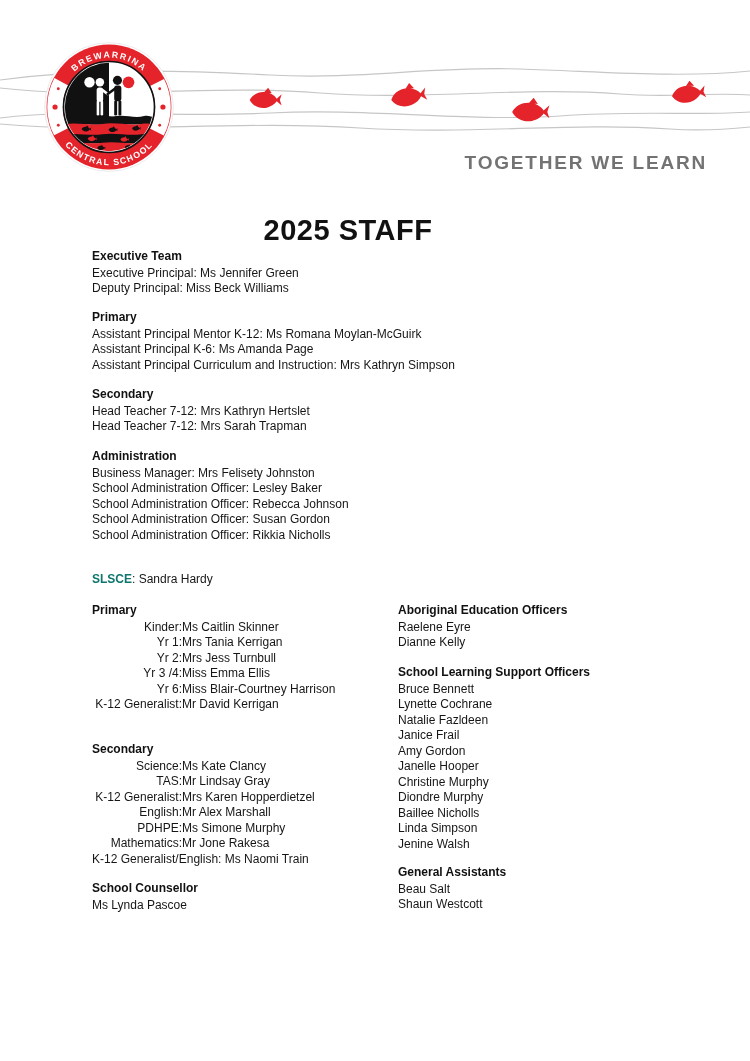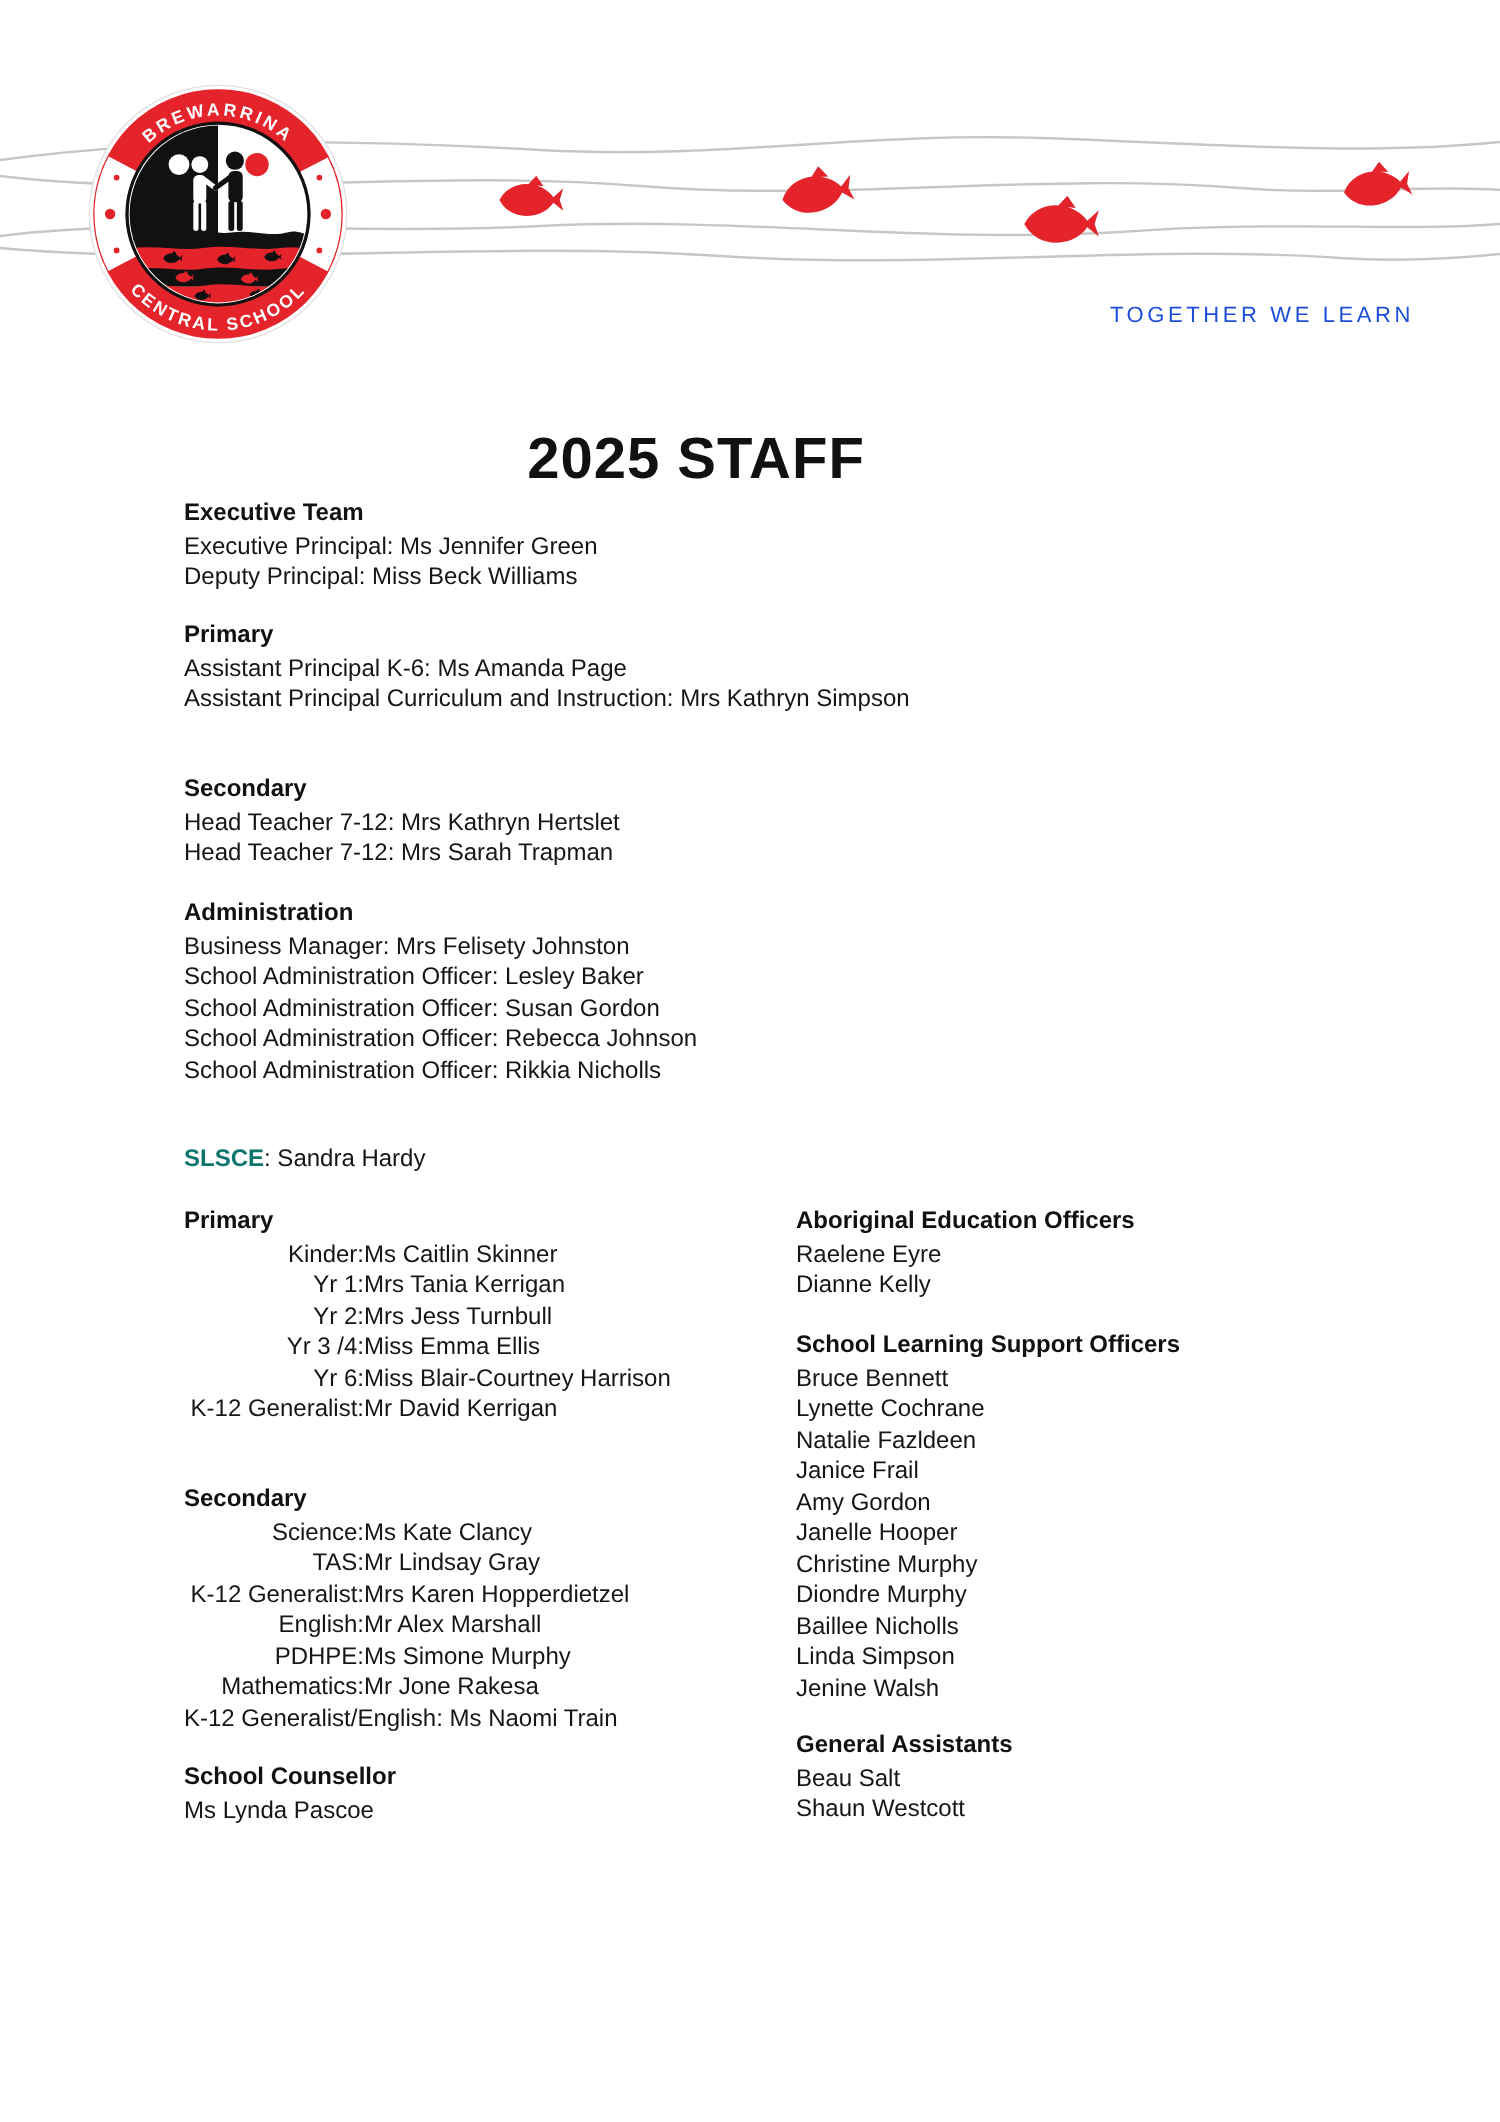--- a/index.html
+++ b/index.html
@@ -1,21 +1,21 @@
 <!DOCTYPE html>
 <html><head>
 <meta charset="utf-8">
 <style>
   html,body{margin:0;padding:0;background:#fff;}
   .page{position:relative;width:750px;height:1061px;background:#ffffff;overflow:hidden;
         font-family:"Liberation Sans",sans-serif;color:#161616;}
   .waves{position:absolute;left:0;top:58px;width:750px;height:92px;z-index:1;}
   .logo{position:absolute;left:44px;top:42px;width:130px;height:130px;z-index:2;}
-  .tagline{position:absolute;top:152px;right:43px;font-size:11px;font-weight:normal;
-           letter-spacing:1.8px;color:#1d4ed8;z-index:3;}
+  .tagline{position:absolute;top:152px;right:43px;font-size:19px;font-weight:bold;
+           letter-spacing:1.8px;color:#737373;z-index:3;}
   .title{position:absolute;left:92px;top:213px;width:512px;text-align:center;
          font-size:29px;font-weight:bold;letter-spacing:.5px;color:#111;line-height:34px;}
   .block{position:absolute;font-size:12px;line-height:15.5px;}
   .hd{font-weight:bold;color:#111;margin-bottom:1px;}
   .ln{white-space:nowrap;}
   .row{display:flex;text-align:right;}
   .row .lbl{width:90px;flex:none;}
   .b-exec{left:92px;top:249px;width:520px;}
   .b-prim{left:92px;top:310px;width:520px;}
   .b-sec{left:92px;top:387px;width:520px;}
@@ -129,36 +129,37 @@
   <div class="title">2025 STAFF</div>
 
   <div class="block b-exec">
     <div class="hd">Executive Team</div>
     <div class="ln">Executive Principal: Ms Jennifer Green</div>
     <div class="ln">Deputy Principal: Miss Beck Williams</div>
   </div>
 
   <div class="block b-prim">
     <div class="hd">Primary</div>
+    <div class="ln">Assistant Principal Mentor K-12: Ms Romana Moylan-McGuirk</div>
     <div class="ln">Assistant Principal K-6: Ms Amanda Page</div>
     <div class="ln">Assistant Principal Curriculum and Instruction: Mrs Kathryn Simpson</div>
   </div>
 
   <div class="block b-sec">
     <div class="hd">Secondary</div>
     <div class="ln">Head Teacher 7-12: Mrs Kathryn Hertslet</div>
     <div class="ln">Head Teacher 7-12: Mrs Sarah Trapman</div>
   </div>
 
   <div class="block b-admin">
     <div class="hd">Administration</div>
     <div class="ln">Business Manager: Mrs Felisety Johnston</div>
     <div class="ln">School Administration Officer: Lesley Baker</div>
+    <div class="ln">School Administration Officer: Rebecca Johnson</div>
     <div class="ln">School Administration Officer: Susan Gordon</div>
-    <div class="ln">School Administration Officer: Rebecca Johnson</div>
     <div class="ln">School Administration Officer: Rikkia Nicholls</div>
   </div>
 
   <div class="block b-slsce">
     <div class="ln"><span style="font-weight:bold;color:#0f766e">SLSCE</span><span>: Sandra Hardy</span></div>
   </div>
 
   <div class="block b-primcls">
     <div class="hd">Primary</div>
     <div class="row">

